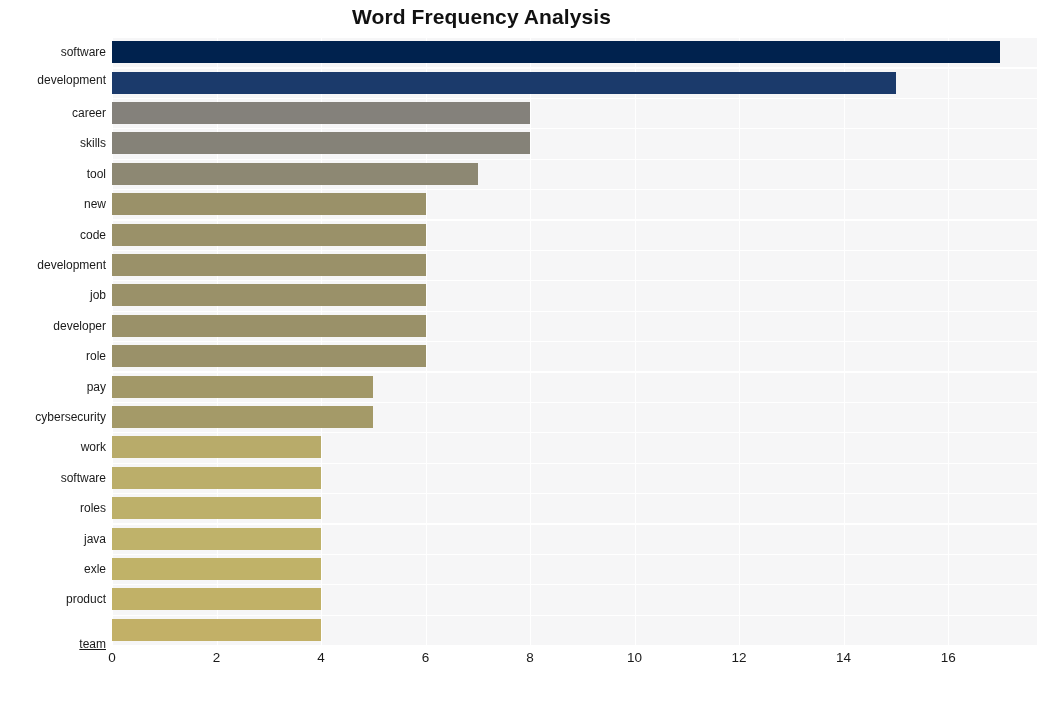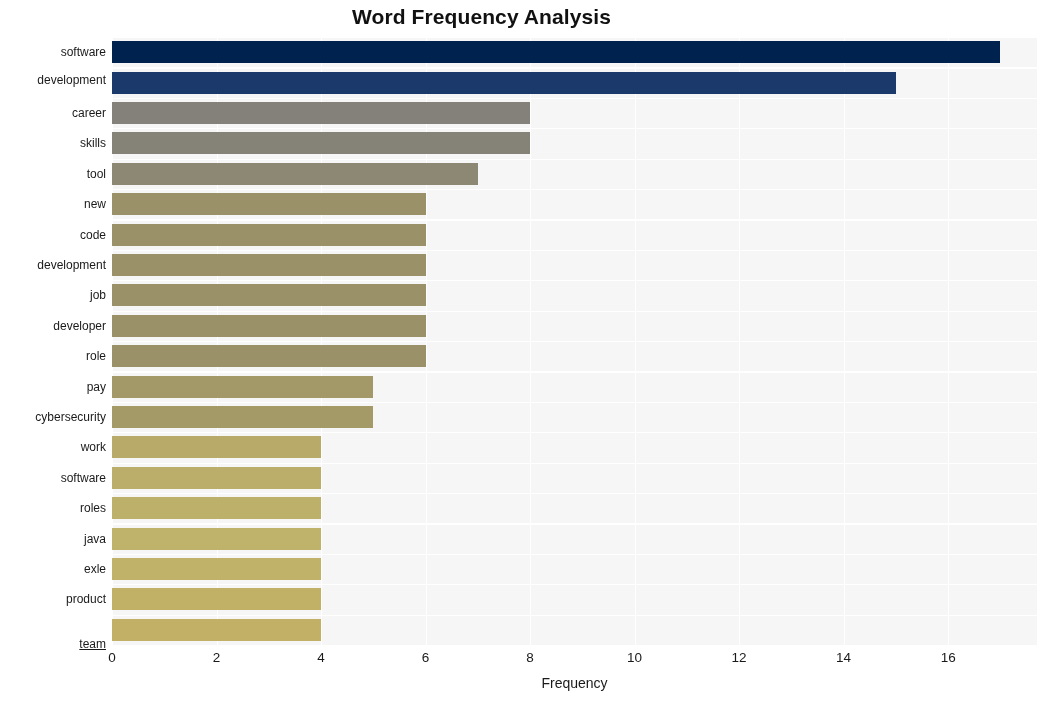--- a/index.html
+++ b/index.html
@@ -205,15 +205,14 @@
       <div class="x-tick-label" style="left: 216.52px;">2</div>
       <div class="x-tick-label" style="left: 321.04px;">4</div>
       <div class="x-tick-label" style="left: 425.559px;">6</div>
       <div class="x-tick-label" style="left: 530.079px;">8</div>
       <div class="x-tick-label" style="left: 634.599px;">10</div>
       <div class="x-tick-label" style="left: 739.119px;">12</div>
       <div class="x-tick-label" style="left: 843.638px;">14</div>
       <div class="x-tick-label" style="left: 948.158px;">16</div>
     </div>
 
-  <div id="x-axis-title">Frequency</div>
 
 </div>
 
 </body></html>

